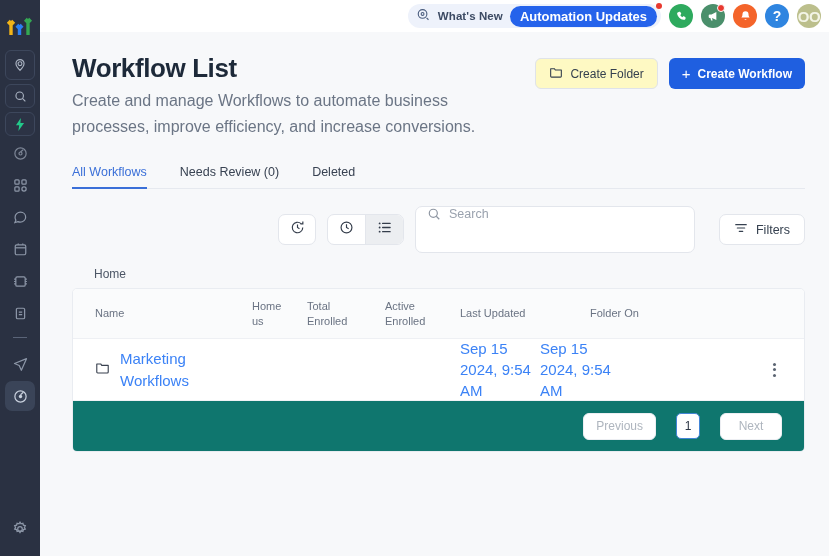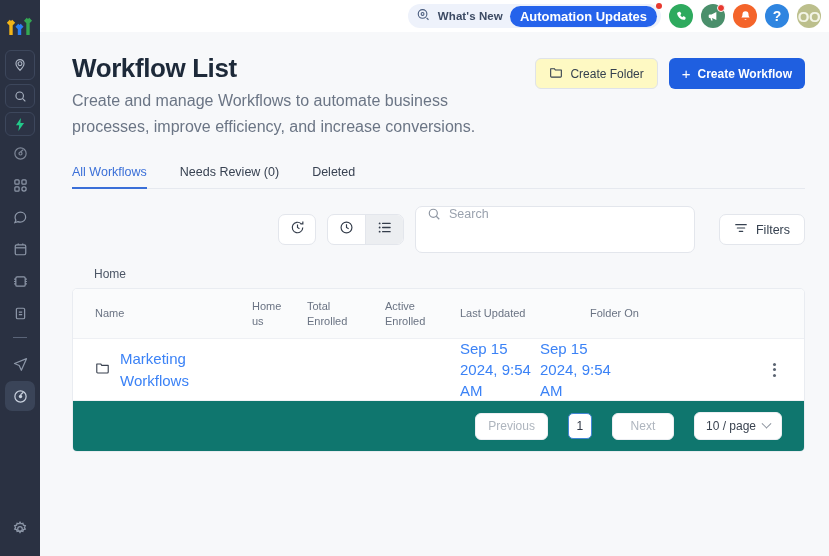--- a/index.html
+++ b/index.html
@@ -455,22 +455,18 @@
                 <i></i>
                 <i></i>
               </div>
           </div>
         </div>
 
         <div class="pager">
           <div class="pbtn">Previous</div>
           <div class="pnum">1</div>
           <div class="pbtn">Next</div>
-          <div class="psel">
-            <span>10 / page</span>
-            <span class="chev"></span>
-          </div>
         </div>
       </div>
 
     </div>
   </div>
 </div>
 
 </body></html>

